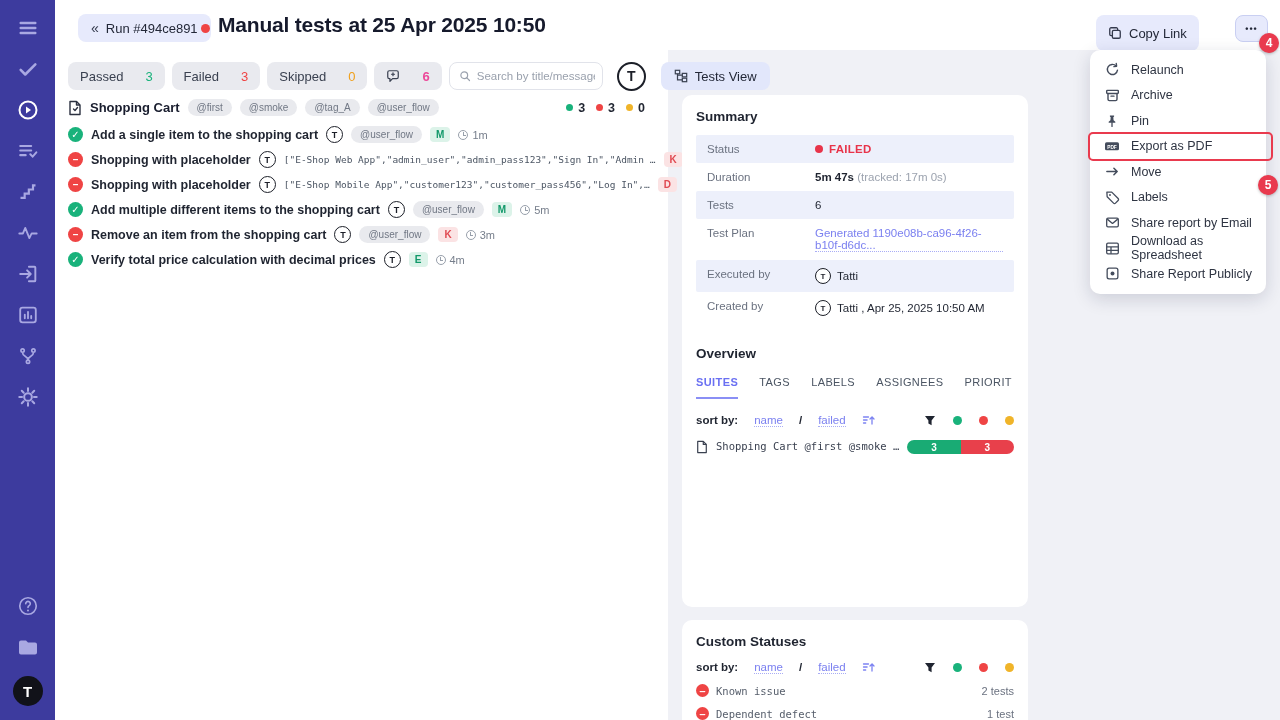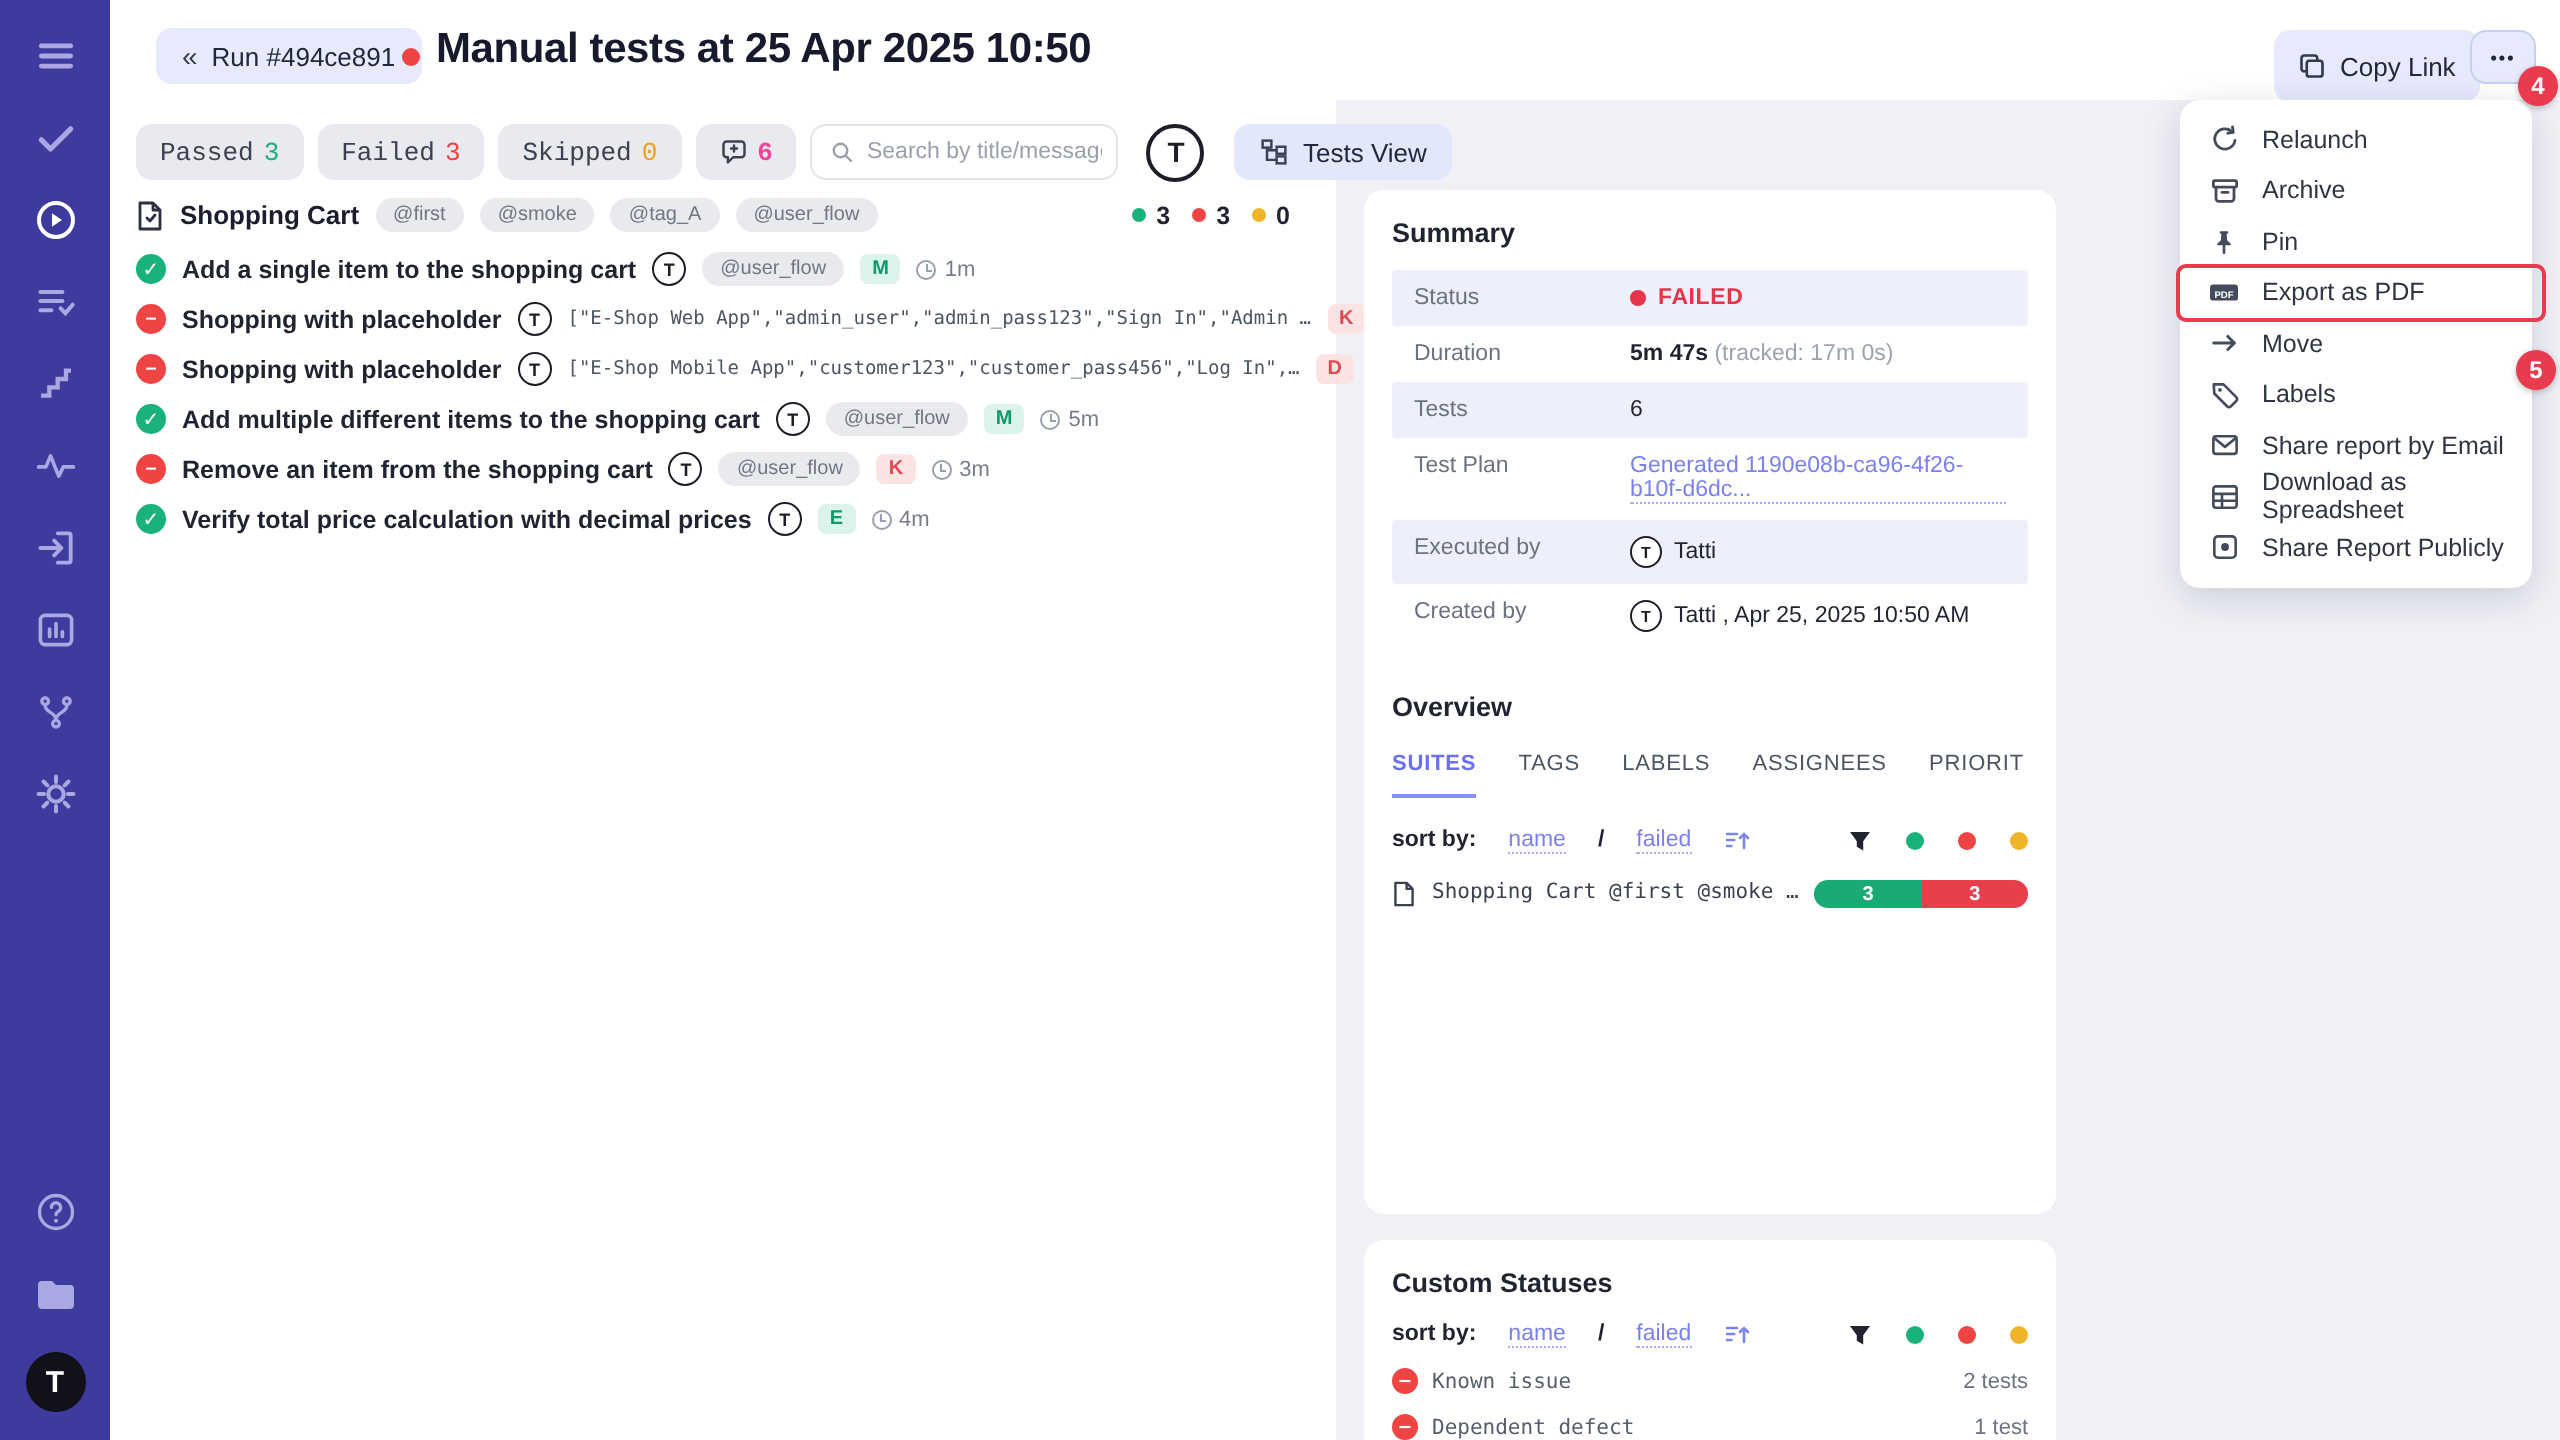--- a/index.html
+++ b/index.html
@@ -11,29 +11,29 @@
   .rail .ric { width:24px; height:24px; color:#a9a8e2; display:flex; align-items:center; justify-content:center; cursor:pointer; }
   .rail .ric.active { color:#ffffff; }
   .rail .spacer { flex:1; }
   .rail .avatar-logo { width:30px; height:30px; border-radius:50%; background:#111219; color:#fff; font-weight:bold; font-size:15px; display:flex; align-items:center; justify-content:center; cursor:pointer; }
 
   
   .run-btn { position:absolute; left:78px; top:14px; height:28px; background:#e7eafc; border-radius:8px; display:flex; align-items:center; gap:7px; padding:0 13px; font-size:13px; color:#232838; cursor:pointer; }
   .run-btn .laquo { font-size:14px; color:#343a4d; }
   .title-dot { position:absolute; left:201px; top:24px; width:9px; height:9px; border-radius:50%; background:#ef4444; }
   .page-title { position:absolute; left:218px; top:13px; font-size:21px; font-weight:bold; color:#161a2c; letter-spacing:-0.2px; }
-  .copy-link-btn { position:absolute; left:1137px; top:15px; height:36px; background:#e7eafc; border-radius:8px; display:flex; align-items:center; gap:7px; padding:0 12px; font-size:13px; color:#232838; cursor:pointer; }
+  .copy-link-btn { position:absolute; left:1096px; top:15px; height:36px; background:#e7eafc; border-radius:8px; display:flex; align-items:center; gap:7px; padding:0 12px; font-size:13px; color:#232838; cursor:pointer; }
   .more-btn { position:absolute; left:1235px; top:15px; width:33px; height:27px; background:#e7eafc; border:1px solid #c9cff2; border-radius:8px; display:flex; align-items:center; justify-content:center; font-size:12px; font-weight:bold; letter-spacing:1px; color:#232838; cursor:pointer; }
   .ann-badge { position:absolute; width:20px; height:20px; border-radius:50%; background:#e93a4e; color:#fff; font-size:12px; font-weight:bold; display:flex; align-items:center; justify-content:center; z-index:30; box-shadow:0 1px 3px rgba(0,0,0,.25); }
   #ann4 { left:1259px; top:33px; }
   #ann5 { left:1258px; top:175px; }
 
   
   .filterbar { position:absolute; left:68px; top:62px; height:28px; display:flex; align-items:center; gap:7px; }
-  .chip { height:28px; background:#e9eaef; border-radius:8px; display:flex; align-items:center; gap:5px; padding:0 12px; font-size:13px; color:#3a4150; cursor:pointer;font-family:Liberation Mono, monospace; }
+  .chip { height:28px; background:#e9eaef; border-radius:8px; display:flex; align-items:center; gap:22px; padding:0 12px; font-size:13px; color:#3a4150; cursor:pointer; }
   .chip .cnt-green { color:#19b27b; } .chip .cnt-red { color:#ef4444; } .chip .cnt-orange { color:#f0a01c; } .chip .cnt-pink { color:#ec4899; font-weight:bold; }
   .searchbox { height:28px; width:154px; background:#fff; border:1px solid #e1e3ea; border-radius:8px; display:flex; align-items:center; gap:6px; padding:0 9px; }
   .searchbox input { border:none; outline:none; font-size:11.5px; color:#333; width:118px; font-family:"Liberation Sans", sans-serif; background:transparent; }
   .searchbox input::placeholder { color:#9aa1ad; }
   .tlogo { width:29px; height:29px; border-radius:50%; border:2px solid #1c1f28; background:#fff; color:#1c1f28; font-weight:bold; font-size:14px; display:flex; align-items:center; justify-content:center; margin-left:7px; cursor:pointer; }
   .tree-btn { height:28px; background:#e2e7fb; border-radius:8px; display:flex; align-items:center; gap:7px; padding:0 13px; font-size:13px; color:#232838; margin-left:8px; cursor:pointer; }
 
   
   .suite-row { position:absolute; left:68px; top:99px; width:577px; display:flex; align-items:center; gap:8px; }
   .suite-name { font-size:13px; font-weight:bold; color:#191d2e; }

